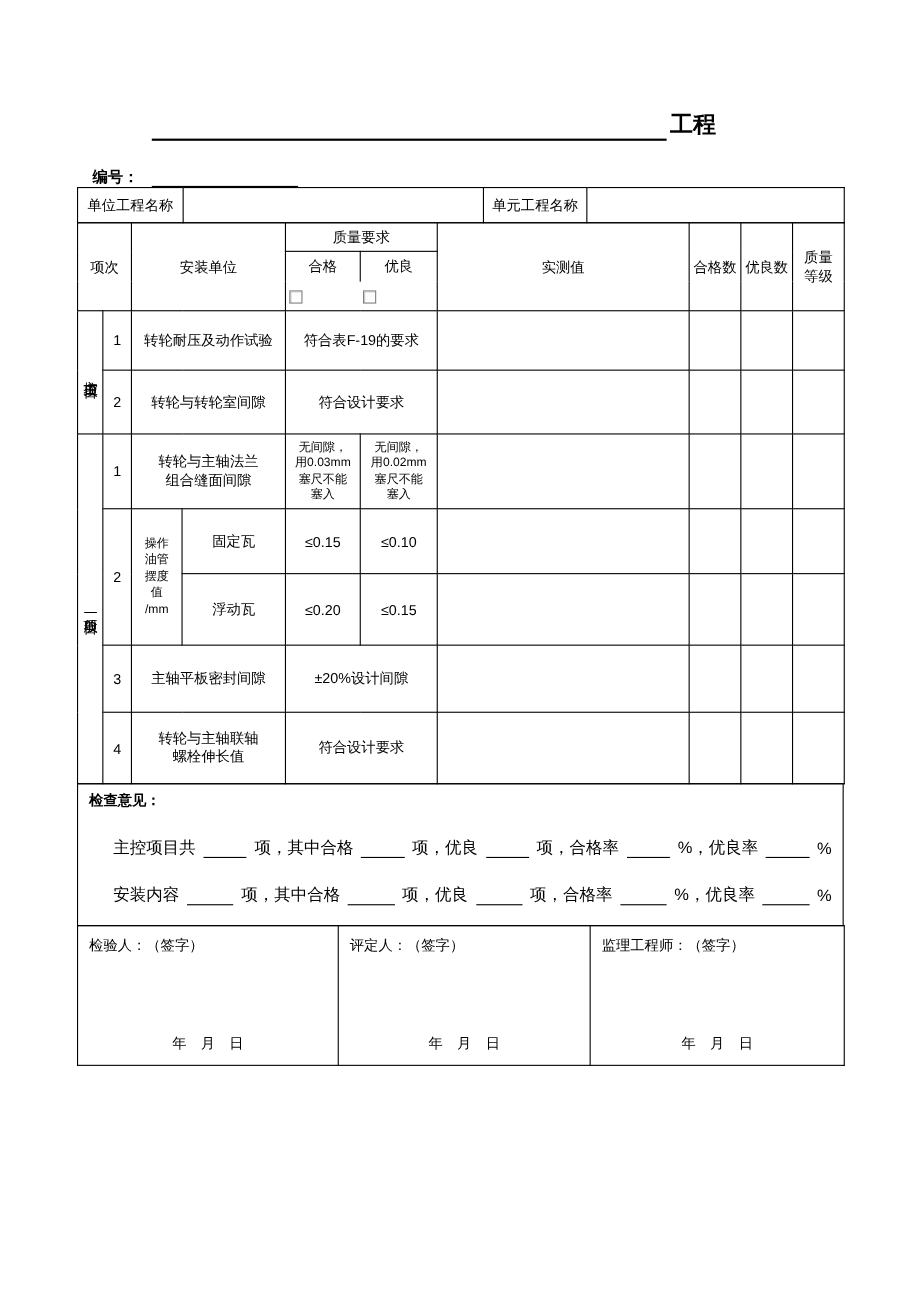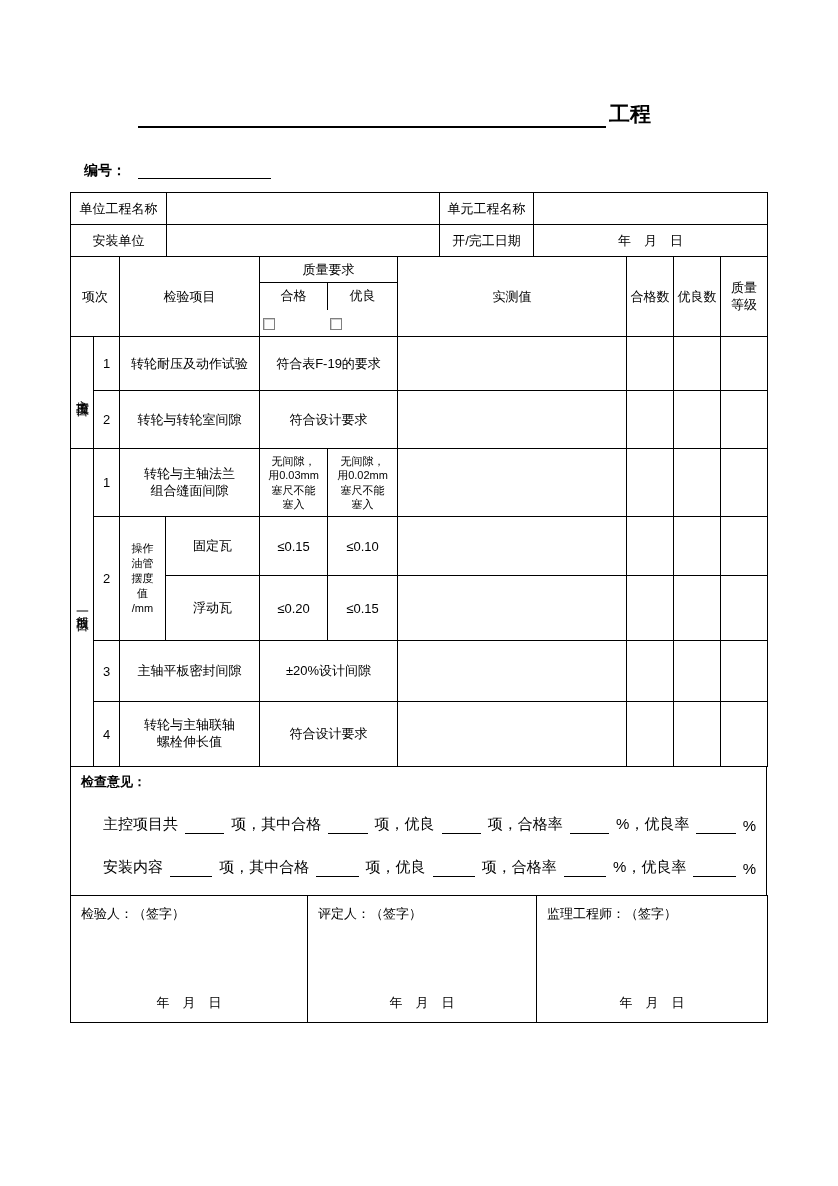--- a/index.html
+++ b/index.html
@@ -12,27 +12,27 @@
   }
   .sheet { width: 697px; margin-left: 70px; }
 
   
   .top-line { margin-top: 102px; display: flex; align-items: flex-start; padding-left: 68px; }
   .top-line .rule { width: 468px; height: 26px; border-bottom: 2px solid #000; }
   .top-line .suffix { font-size: 21px; font-weight: bold; margin-left: 3px; line-height: 1.1; }
 
   .title { margin-top: 15px; text-align: center; font-size: 23px; font-weight: bold; letter-spacing: 0.5px; }
 
-  .serial { margin-top: 34px; margin-left: 14px; font-size: 14px; font-weight: bold; display: flex; align-items: center; }
+  .serial { margin-top: 24px; margin-left: 14px; font-size: 14px; font-weight: bold; display: flex; align-items: flex-end; }
   .serial .rule { width: 133px; height: 15px; border-bottom: 1.5px solid #000; margin-left: 12px; }
 
   table { border-collapse: collapse; table-layout: fixed; width: 697px; }
   td { border: 1px solid #000; font-size: 13px; text-align: center; vertical-align: middle; padding: 1px 2px; overflow: hidden; }
 
-  .info { margin-top: 12px; }
+  .info { }
   .info td { height: 32px; }
 
   .main { margin-top: -1px; }
   .vert { writing-mode: vertical-rl; text-orientation: upright; letter-spacing: 2px; font-size: 13px; padding: 0; }
   .pre { white-space: pre-line; line-height: 1.3; }
   .small { font-size: 11px; line-height: 1.3; white-space: pre-line; }
   .grp { font-size: 11px; line-height: 1.35; white-space: pre-line; padding: 0; }
   .bh { border-bottom-style: hidden; }
   .cbrow { border-top-style: hidden; text-align: left; padding-left: 3px; }
   .cb { display: inline-block; width: 12px; height: 12px; border: 1px solid #7f7f7f; background: #fefefe; box-shadow: inset 1px 1px 0 #cfcfcf; vertical-align: middle; }
@@ -71,47 +71,41 @@
         <col style="width:273px">
         <col style="width:94px">
         <col style="width:234px">
       </colgroup>
     <tbody>
         <tr>
       <td>单位工程名称</td>
       <td></td>
       <td>单元工程名称</td>
       <td></td>
-    </tr>
-    <tr>
-      <td>安装单位</td>
-      <td></td>
-      <td>开/完工日期</td>
-      <td>年　月　日</td>
     </tr>
   </tbody>
     </table>
 
   <table class="main">
     <colgroup>
       <col style="width:23px">
         <col style="width:26px">
         <col style="width:46px">
         <col style="width:94px">
       <col style="width:68px">
         <col style="width:70px">
         <col style="width:229px">
       <col style="width:47px">
         <col style="width:47px">
         <col style="width:47px">
     </colgroup>
     <tbody>
         <tr style="height:26px">
       <td rowspan="3" colspan="2">项次</td>
-      <td rowspan="3" colspan="2">检验项目</td>
+      <td rowspan="3" colspan="2">安装单位</td>
       <td colspan="2">质量要求</td>
       <td rowspan="3">实测值</td>
       <td rowspan="3">合格数</td>
       <td rowspan="3">优良数</td>
       <td rowspan="3" class="pre">质量
 等级</td>
     </tr>
     <tr style="height:27px">
       <td class="bh">合格</td>
       <td class="bh">优良</td>

